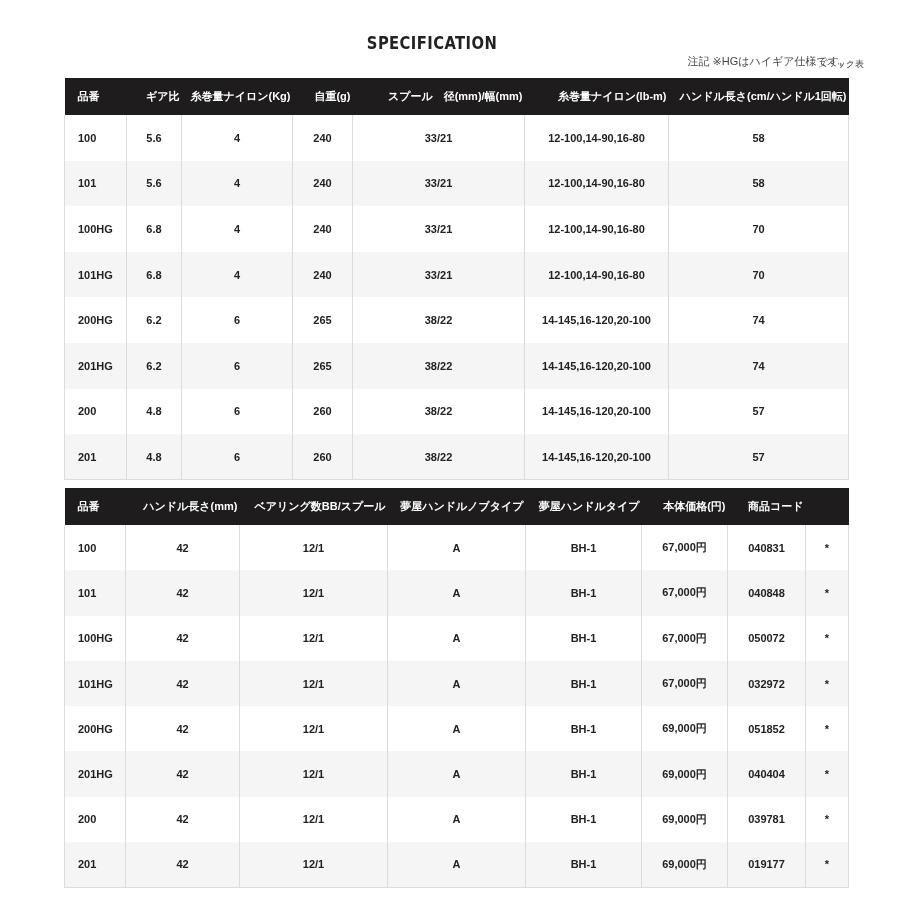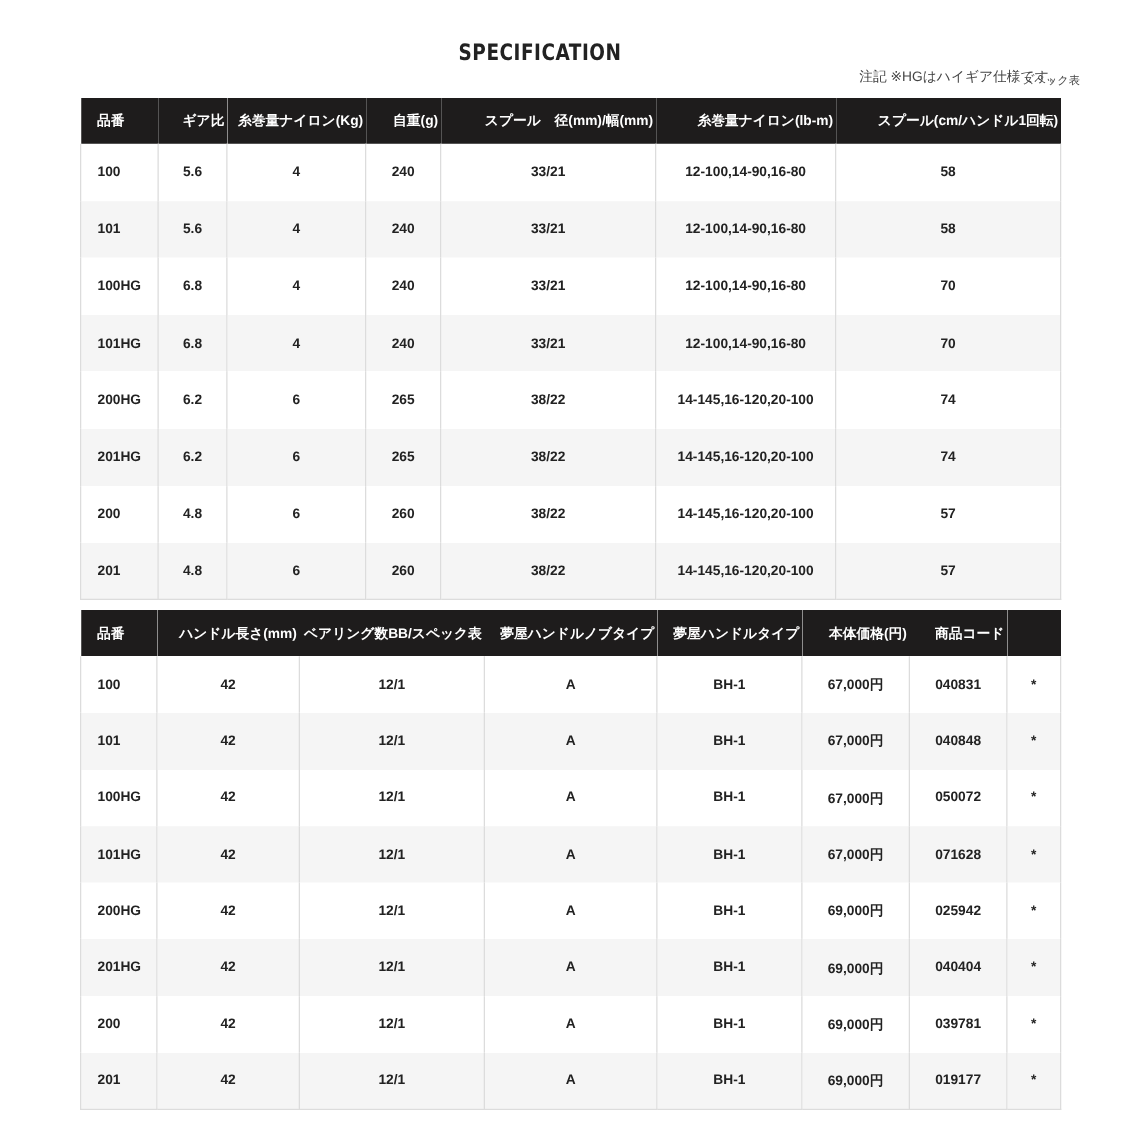--- a/index.html
+++ b/index.html
@@ -61,21 +61,21 @@
       <col style="width:180px">
   </colgroup>
   <thead>
     <tr>
       <th class="left">品番</th>
       <th>ギア比</th>
       <th>糸巻量ナイロン(Kg)</th>
       <th>自重(g)</th>
       <th>スプール　径(mm)/幅(mm)</th>
       <th>糸巻量ナイロン(lb-m)</th>
-      <th>スプール(cm/ハンドル1回転)</th>
+      <th>ハンドル長さ(cm/ハンドル1回転)</th>
     </tr>
   </thead>
   <tbody>
     <tr>
       <td class="left">100</td>
       <td>5.6</td>
       <td>4</td>
       <td>240</td>
       <td>33/21</td>
       <td>12-100,14-90,16-80</td>
@@ -155,21 +155,21 @@
       <col style="width:138px">
     <col style="width:116px">
       <col style="width:86px">
       <col style="width:78px">
       <col style="width:43px">
   </colgroup>
   <thead>
     <tr>
       <th class="left">品番</th>
       <th>ハンドル長さ(mm)</th>
-      <th>ベアリング数BB/スペック表</th>
+      <th>ベアリング数BB/スプール</th>
       <th>夢屋ハンドルノブタイプ</th>
       <th>夢屋ハンドルタイプ</th>
       <th>本体価格(円)</th>
       <th>商品コード</th>
       <th></th>
     </tr>
   </thead>
   <tbody>
     <tr>
       <td class="left">100</td>
@@ -201,31 +201,31 @@
       <td>050072</td>
       <td>*</td>
     </tr>
     <tr>
       <td class="left">101HG</td>
       <td>42</td>
       <td>12/1</td>
       <td>A</td>
       <td>BH-1</td>
       <td>67,000円</td>
-      <td>071628</td>
+      <td>032972</td>
       <td>*</td>
     </tr>
     <tr>
       <td class="left">200HG</td>
       <td>42</td>
       <td>12/1</td>
       <td>A</td>
       <td>BH-1</td>
       <td>69,000円</td>
-      <td>025942</td>
+      <td>051852</td>
       <td>*</td>
     </tr>
     <tr>
       <td class="left">201HG</td>
       <td>42</td>
       <td>12/1</td>
       <td>A</td>
       <td>BH-1</td>
       <td>69,000円</td>
       <td>040404</td>

